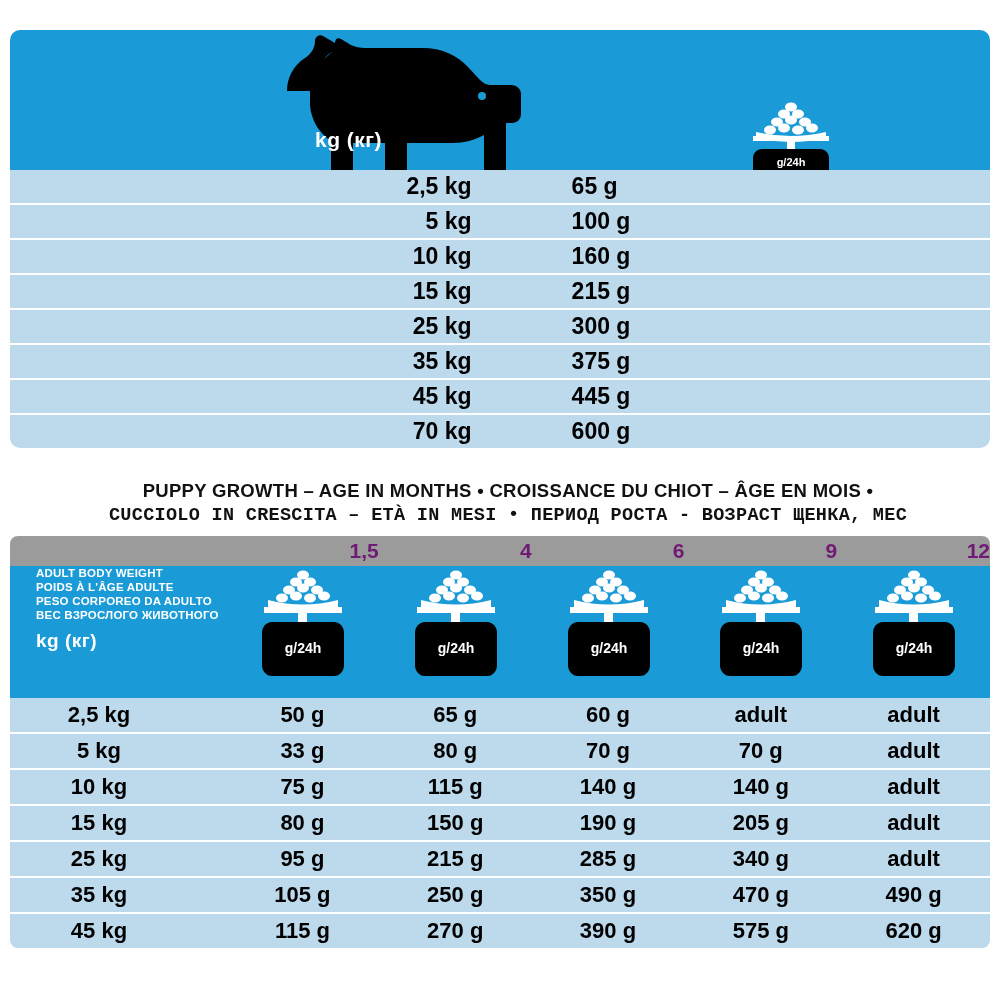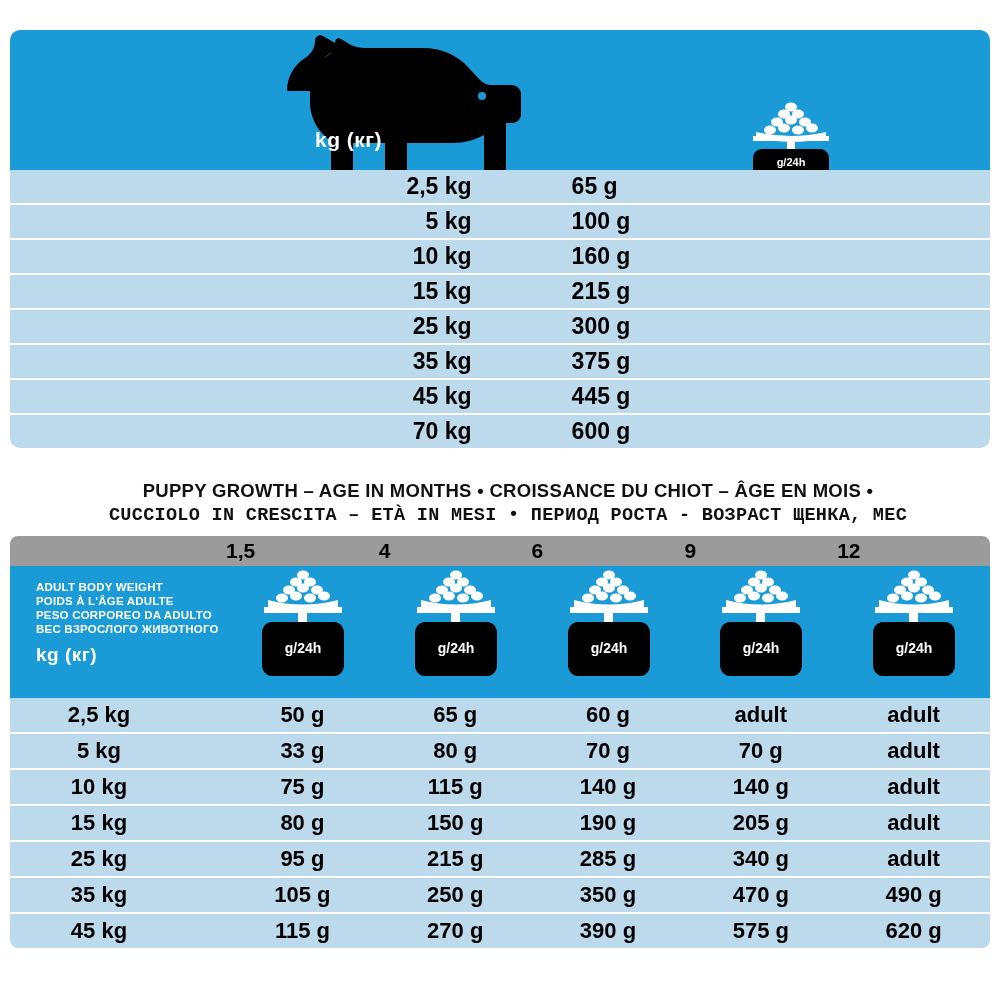--- a/index.html
+++ b/index.html
@@ -53,28 +53,28 @@
   
   .puppy-panel{
     position:absolute;left:10px;top:536px;width:980px;
     border-radius:8px;overflow:hidden;
   }
   .months-row{
     display:flex;background:#9b9b9b;height:30px;align-items:center;
   }
   .months-row .mlabelcol{width:216px;}
   .months-row .mcell{
-    flex:1;text-align:left;color:#000000;font-size:21px;font-weight:bold;
+    flex:1;text-align:right;color:#701a75;font-size:21px;font-weight:bold;
   }
 
   .icon-row{
     display:flex;background:#1a9bd7;height:132px;
   }
   .icon-row .weightcol{
-    width:216px;box-sizing:border-box;padding:14px 0 0 26px;color:#ffffff;
+    width:216px;box-sizing:border-box;padding:0 0 0 26px;color:#ffffff;
   }
   .icon-row .weightcol .sm{
     font-size:11.5px;font-weight:bold;line-height:14px;letter-spacing:.2px;
   }
   .icon-row .weightcol .kg{
     font-size:19px;font-weight:bold;margin-top:8px;letter-spacing:.5px;
   }
   .icon-row .iconcell{flex:1;position:relative;}
 
   .prow{

